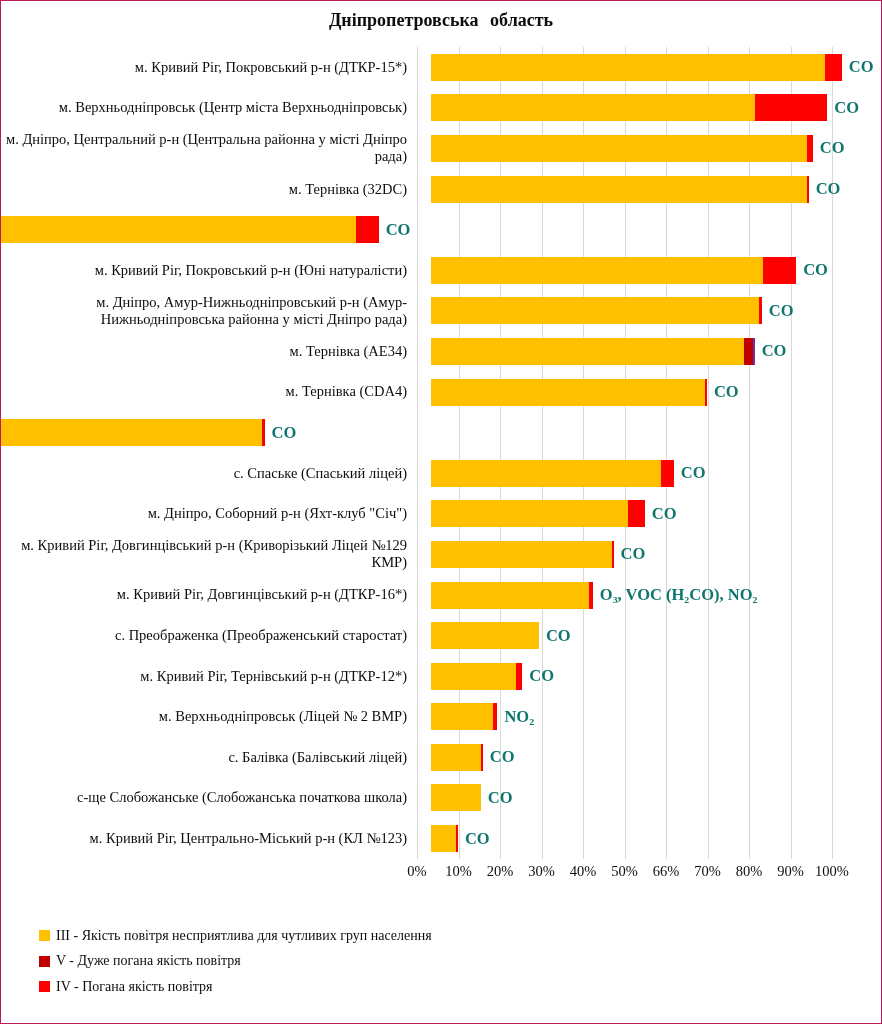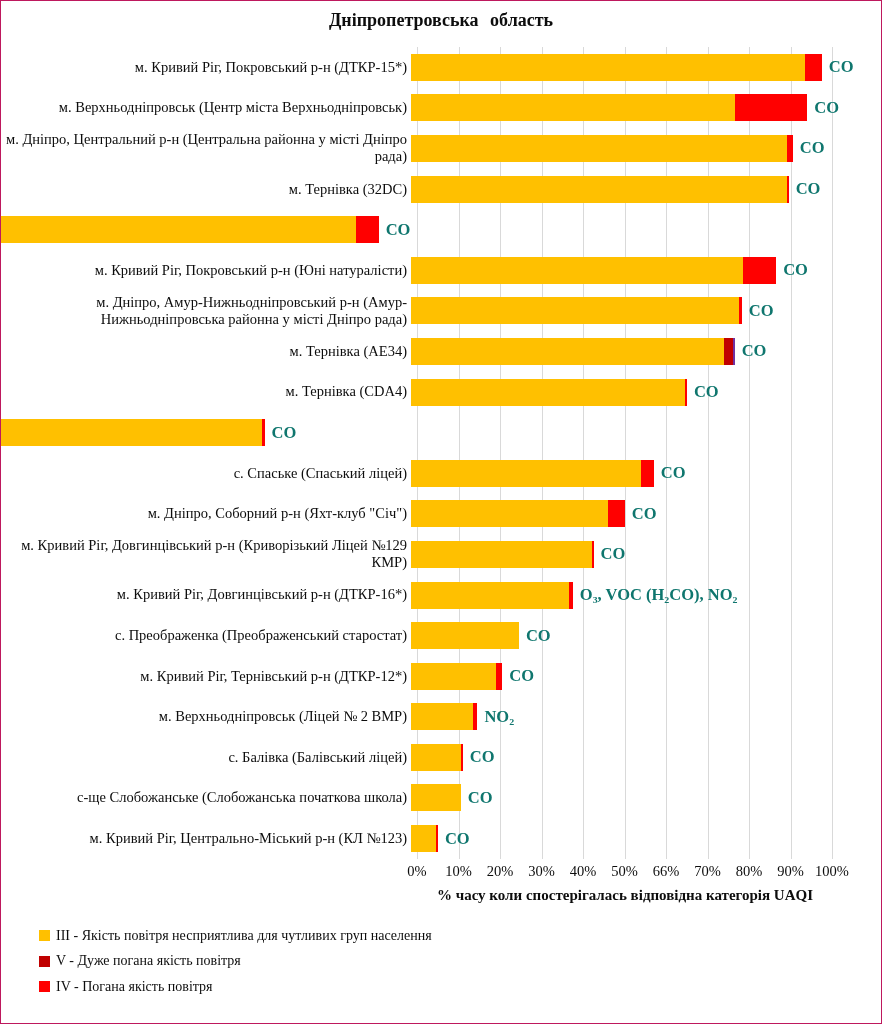--- a/index.html
+++ b/index.html
@@ -10,21 +10,21 @@
   }
   .chart-title{
     position:absolute;top:9px;left:0;right:0;text-align:center;
     font-size:18px;font-weight:bold;word-spacing:7px;color:#0d0d0d;
   }
   .grid{position:absolute;left:416px;top:46px;width:415px;height:812px;}
   .gridline{position:absolute;top:0;bottom:0;width:1px;background:#d9d9d9;}
   .rows{position:absolute;left:0;top:46px;width:880px;}
   .bar-row{display:flex;align-items:center;height:40.6px;}
   .row-label{
-    width:406px;padding-right:4px;flex:0 0 auto;text-align:right;
+    width:406px;padding-right:24px;flex:0 0 auto;text-align:right;
     font-size:14.5px;line-height:1.18;color:#0d0d0d;
   }
   .row-plot{position:relative;width:415px;flex:0 0 auto;display:flex;align-items:center;}
   .seg{height:27px;flex:0 0 auto;}
   .pollutant{
     margin-left:7px;font-weight:bold;font-size:16.5px;white-space:nowrap;color:#0f766e;
   }
   .xticks{position:absolute;left:416px;top:862px;width:415px;height:18px;}
   .xtick{
     position:absolute;top:0;transform:translateX(-50%);
@@ -222,21 +222,20 @@
       <span class="xtick" style="left: 20%;">20%</span>
       <span class="xtick" style="left: 30%;">30%</span>
       <span class="xtick" style="left: 40%;">40%</span>
       <span class="xtick" style="left: 50%;">50%</span>
       <span class="xtick" style="left: 60%;">66%</span>
       <span class="xtick" style="left: 70%;">70%</span>
       <span class="xtick" style="left: 80%;">80%</span>
       <span class="xtick" style="left: 90%;">90%</span>
       <span class="xtick" style="left: 100%;">100%</span>
     </div>
-  <div class="xlabel">% часу коли спостерігалась відповідна категорія UAQI</div>
   <div class="legend">
       <div class="legend-item">
         <span class="swatch" style="background: rgb(255, 192, 0);"></span>
         <span class="legend-label">III - Якість повітря несприятлива для чутливих груп населення</span>
       </div>
       <div class="legend-item">
         <span class="swatch" style="background: rgb(192, 0, 0);"></span>
         <span class="legend-label">V - Дуже погана якість повітря</span>
       </div>
       <div class="legend-item">

